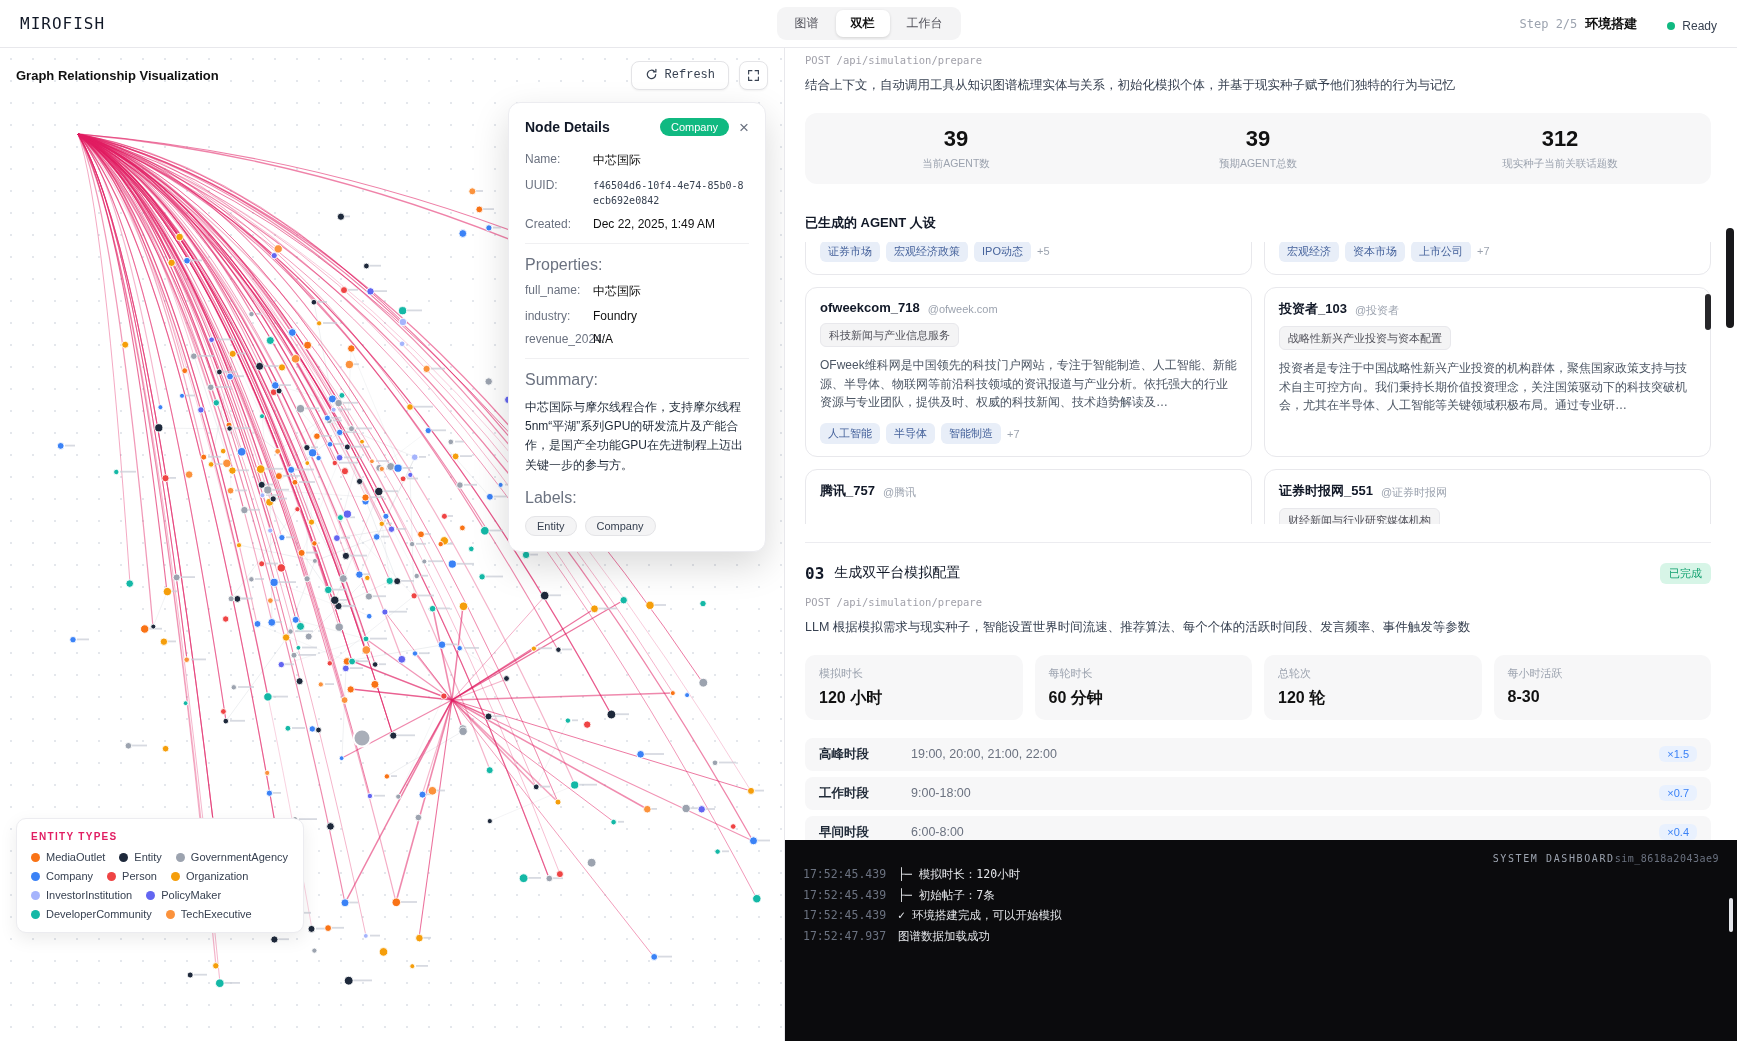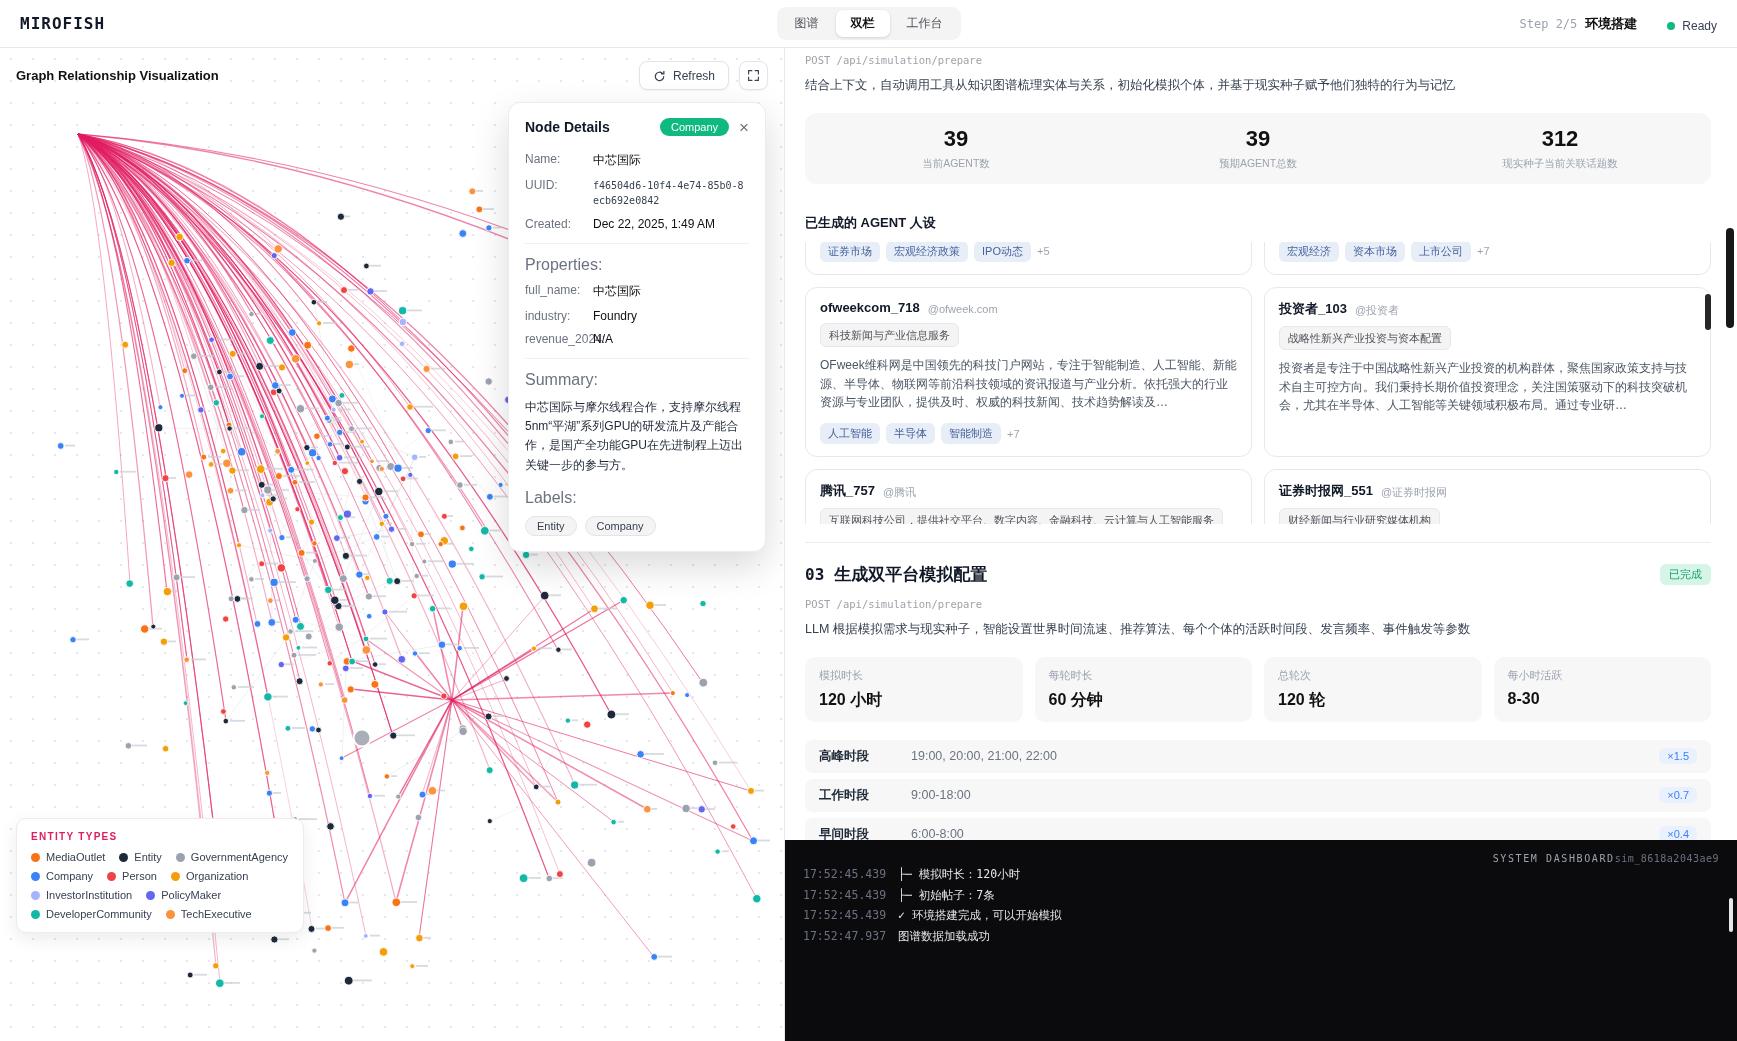--- a/index.html
+++ b/index.html
@@ -2,39 +2,39 @@
 <html><head>
 <meta charset="utf-8">
 <style>
   *{margin:0;padding:0;box-sizing:border-box}
   html,body{width:1737px;height:1041px;overflow:hidden}
   body{font-family:"Liberation Sans","DejaVu Sans",sans-serif;background:#fff;color:#111827;font-size:13px}
   .app{width:1737px;height:1041px;display:flex;flex-direction:column;background:#fff;overflow:hidden}
 
   
   .header{flex:0 0 48px;height:48px;border-bottom:1px solid #e8e8ec;display:flex;align-items:center;padding:0 20px;position:relative;background:#fff;z-index:20}
-  .logo{font-family:"DejaVu Sans Mono",monospace;font-weight:700;font-size:16px;letter-spacing:1px}
+  .logo{font-family:"DejaVu Sans Mono",monospace;font-weight:400;font-size:16px;letter-spacing:1px}
   .tabs{position:absolute;left:50%;transform:translateX(-50%);display:flex;background:#f4f4f5;border-radius:9px;padding:3px;gap:2px}
   .tab{border:none;background:transparent;font-size:12px;padding:5px 15px;border-radius:7px;color:#52525b;cursor:pointer;font-family:inherit}
   .tab.active{background:#fff;color:#111;font-weight:700;box-shadow:0 1px 3px rgba(0,0,0,.14)}
   .header-right{margin-left:auto;display:flex;align-items:flex-end;gap:30px}
   .step-info{display:flex;align-items:baseline}
   .step-label{font-family:"DejaVu Sans Mono",monospace;font-size:12px;color:#9ca3af}
   .step-name{font-size:13px;font-weight:700;color:#111;margin-left:8px}
   .status{display:flex;align-items:center;gap:7px;font-size:12px;color:#374151}
   .dot{width:8px;height:8px;border-radius:50%;background:#10b981}
 
   
   .main{flex:1;display:flex;min-height:0}
 
   
   .graph-panel{width:785px;flex:0 0 785px;position:relative;border-right:1px solid #e8e8ec;background:#fff;background-image:radial-gradient(circle,#e4e7ec 1px,transparent 1.2px);background-size:22px 22px;overflow:hidden}
   .graph-title{position:absolute;top:20px;left:16px;font-size:13px;font-weight:700;color:#111;z-index:5}
   .graph-actions{position:absolute;top:13px;right:16px;display:flex;gap:10px;z-index:5}
-  .btn-refresh{display:flex;align-items:flex-end;gap:7px;background:#fff;border:1px solid #e4e4e7;border-radius:8px;padding:6px 13px;font-size:12px;color:#374151;cursor:pointer;box-shadow:0 1px 2px rgba(0,0,0,.05);font-family:Liberation Sans, sans-serif}
+  .btn-refresh{display:flex;align-items:flex-start;gap:7px;background:#fff;border:1px solid #e4e4e7;border-radius:8px;padding:6px 13px;font-size:12px;color:#374151;cursor:pointer;box-shadow:0 1px 2px rgba(0,0,0,.05);font-family:Liberation Mono, monospace}
   .btn-expand{width:29px;height:29px;display:flex;align-items:center;justify-content:center;background:#fff;border:1px solid #e4e4e7;border-radius:8px;color:#374151;cursor:pointer;box-shadow:0 1px 2px rgba(0,0,0,.05)}
   svg.graph{position:absolute;inset:0;z-index:1}
 
   
   .node-details{position:absolute;left:508px;top:54px;width:258px;background:#fff;border:1px solid #ececf0;border-radius:12px;box-shadow:0 14px 36px rgba(0,0,0,.15);z-index:8;padding:15px 16px}
   .nd-head{display:flex;align-items:center;margin-bottom:16px}
   .nd-title{font-size:14px;font-weight:700;flex:1}
   .nd-badge{background:#10b981;color:#fff;font-size:11px;padding:3px 11px;border-radius:999px;margin-right:10px}
   .nd-close{color:#6b7280;font-size:17px;line-height:1;cursor:pointer;background:none;border:none;font-family:inherit}
   .nd-row{display:flex;margin-bottom:9px;font-size:12px}
@@ -76,21 +76,21 @@
   .role-chip{display:inline-block;background:#f4f4f5;border:1px solid #e8e8ec;color:#52525b;font-size:11px;padding:3px 8px;border-radius:6px;margin-bottom:9px;line-height:1.5}
   .agent-bio{font-size:12px;color:#4b5563;line-height:1.55;margin-bottom:11px;display:-webkit-box;-webkit-line-clamp:3;-webkit-box-orient:vertical;overflow:hidden}
   .tag-row{display:flex;flex-wrap:wrap;gap:6px;align-items:center}
   .tag{background:#e8eef8;color:#45629b;font-size:11px;padding:3px 8px;border-radius:6px;white-space:nowrap}
   .tag-more{font-size:11px;color:#9ca3af}
   .list-thumb{position:absolute;right:0;top:52px;width:6px;height:36px;background:#27272a;border-radius:3px;z-index:5}
 
   .section3{border-top:1px solid #ececf0;margin-top:18px;padding-top:20px}
   .s3-head{display:flex;align-items:center;gap:10px;margin-bottom:12px}
   .s3-num{font-family:"DejaVu Sans Mono",monospace;font-size:16px;font-weight:700}
-  .s3-title{font-size:17px;font-weight:700;flex:1}
+  .s3-title{font-size:14px;font-weight:400;flex:1}
   .s3-badge{background:#d7f5e7;color:#0e9f6e;font-size:11px;padding:3px 9px;border-radius:6px}
   .config-grid{display:grid;grid-template-columns:repeat(4,1fr);gap:12px;margin:14px 0 18px}
   .config-card{background:#f7f7f8;border-radius:10px;padding:11px 14px}
   .config-label{font-size:11px;color:#9ca3af;margin-bottom:7px}
   .config-value{font-size:16px;font-weight:700;color:#111}
   .sched{display:flex;flex-direction:column;gap:6px}
   .sched-row{display:flex;align-items:center;background:#f7f7f8;border-radius:8px;padding:8px 14px}
   .sched-label{width:92px;flex:0 0 92px;font-size:12.5px;font-weight:600;color:#1f2937}
   .sched-time{flex:1;font-size:12.5px;color:#6b7280}
   .sched-mult{font-size:11px;color:#3b82f6;background:#e9f1fe;padding:2px 8px;border-radius:6px;font-family:Liberation Sans, sans-serif}
@@ -1007,21 +1007,21 @@
                   <span class="tag">智能制造</span>
                   <span class="tag-more">+7</span>
                 </div></div>
               <div class="agent-card"><div class="agent-head">
                   <span class="agent-name">投资者_103</span>
                   <span class="agent-handle">@投资者</span>
                 </div><div class="role-chip">战略性新兴产业投资与资本配置</div><p class="agent-bio">投资者是专注于中国战略性新兴产业投资的机构群体，聚焦国家政策支持与技术自主可控方向。我们秉持长期价值投资理念，关注国策驱动下的科技突破机会，尤其在半导体、人工智能等关键领域积极布局。通过专业研…</p></div>
               <div class="agent-card"><div class="agent-head">
                   <span class="agent-name">腾讯_757</span>
                   <span class="agent-handle">@腾讯</span>
-                </div><div class="role-chip">互联网科技公司，提供社交平台、数字内容、金融科技、云计算与人工智能服务</div></div>
+                </div></div>
               <div class="agent-card"><div class="agent-head">
                   <span class="agent-name">证券时报网_551</span>
                   <span class="agent-handle">@证券时报网</span>
                 </div><div class="role-chip">财经新闻与行业研究媒体机构</div></div>
             </div>
           <div class="list-thumb"></div>
         </div>
 
         <div class="section3">
           <div class="s3-head">

